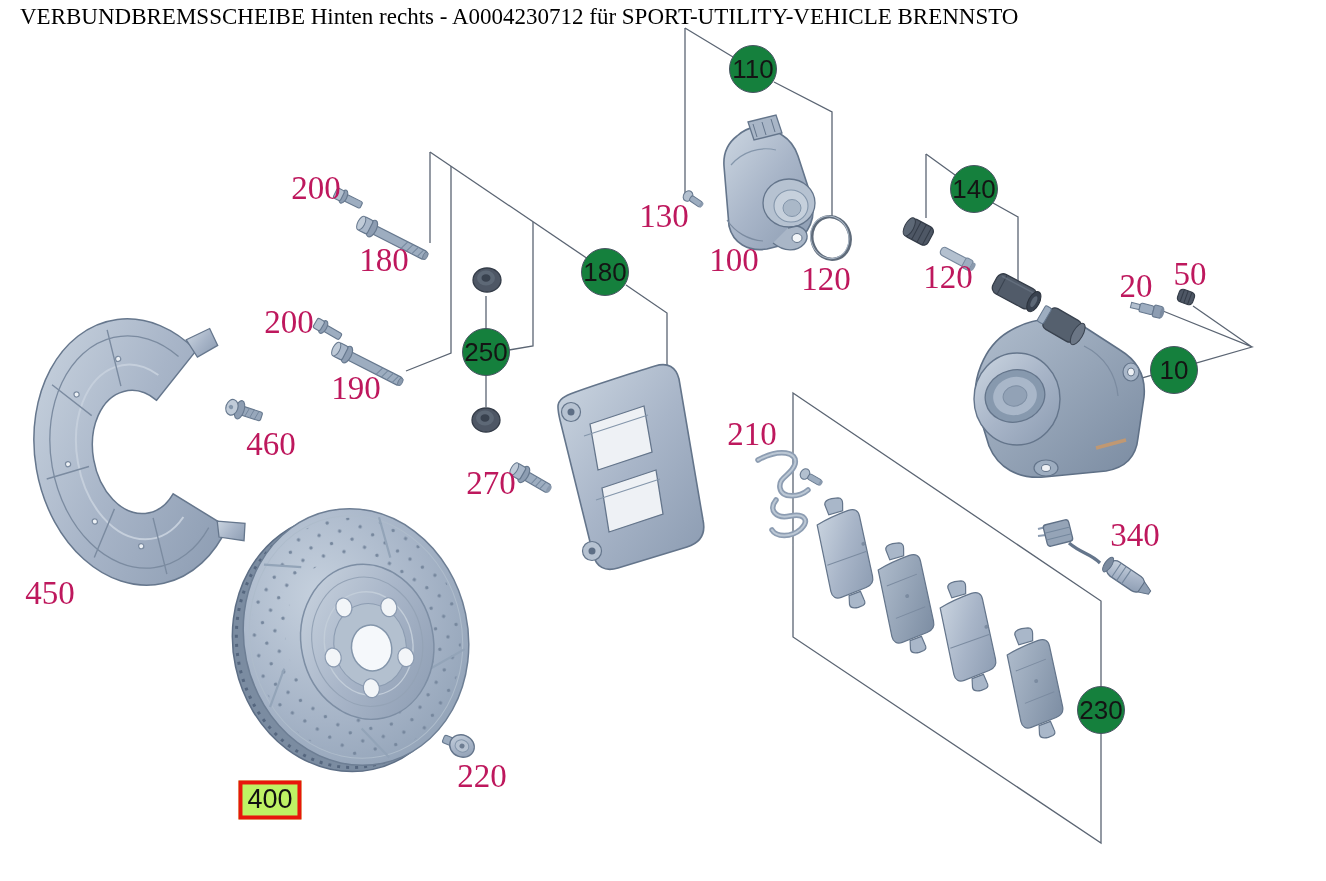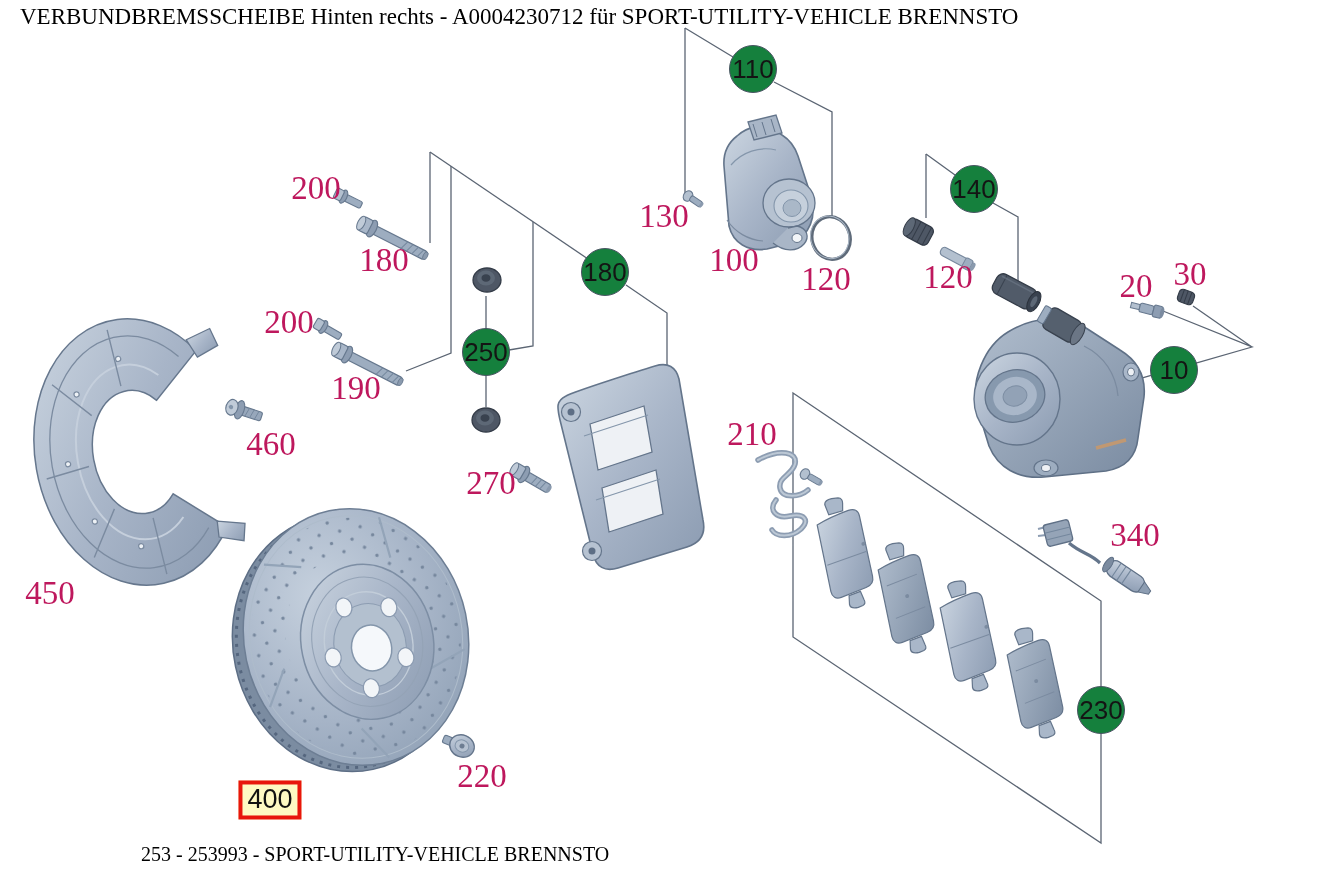--- a/index.html
+++ b/index.html
@@ -9,21 +9,21 @@
          font-size:23px;color:#000;white-space:nowrap;}
   .footer{position:absolute;left:141px;top:843px;font-family:"Liberation Serif",serif;
          font-size:20px;color:#000;white-space:nowrap;}
   .art{position:absolute;left:0;top:0;width:1326px;height:881px;}
   .plbl{position:absolute;transform:translate(-50%,-50%);font-size:33px;color:#be185d;
         white-space:nowrap;line-height:1;font-family:Liberation Serif, serif;}
   .ccall{position:absolute;width:48px;height:48px;transform:translate(-50%,-50%);
          border:1.6px solid #4a5563;border-radius:50%;background:#15803d;box-sizing:border-box;
          display:flex;align-items:center;justify-content:center;font-size:26px;color:#141414;}
   .refbox{position:absolute;left:270px;top:800px;transform:translate(-50%,-50%);
-          border:4px solid #e8160c;background:#fef9c3;padding:0 5px;font-size:27px;color:#111;
+          border:4px solid #e8160c;background:#bef264;padding:0 5px;font-size:27px;color:#111;
           line-height:1.15;}
 </style>
 </head>
 <body>
 
 <div class="stage">
 
 <svg class="art" viewBox="0 0 1326 881">
   <defs>
     <linearGradient id="gm" x1="0" y1="0" x2="1" y2="1">
@@ -293,36 +293,35 @@
     <g transform="translate(1128,578) rotate(34)">
       <rect x="-24" y="-8.5" width="42" height="17" rx="8" fill="url(#gm)" stroke="#5f7086" stroke-width="1.3"></rect>
       <path d="M-14,-8.5 L-14,8.5 M-8,-8.5 L-8,8.5 M-2,-8.5 L-2,8.5" stroke="#74879d" stroke-width="1.1"></path>
       <path d="M16,-6 L26,-2 L26,2 L16,6 Z" fill="#8d9db2" stroke="#5f7086" stroke-width="1"></path>
       <ellipse cx="-24" cy="0" rx="3.5" ry="8.5" fill="#7b8ba0" stroke="#5f7086" stroke-width="1"></ellipse>
     </g>
   </g>
 </svg>
 
 <div class="title">VERBUNDBREMSSCHEIBE Hinten rechts - A0004230712 für SPORT-UTILITY-VEHICLE BRENNSTO</div>
-<div class="footer">253 - 253993 - SPORT-UTILITY-VEHICLE BRENNSTO</div>
 
 <div class="plbl" style="left:316px;top:188px">200</div>
 <div class="plbl" style="left:384px;top:260px">180</div>
 <div class="plbl" style="left:289px;top:322px">200</div>
 <div class="plbl" style="left:356px;top:388px">190</div>
 <div class="plbl" style="left:271px;top:444px">460</div>
 <div class="plbl" style="left:50px;top:593px">450</div>
 <div class="plbl" style="left:491px;top:483px">270</div>
 <div class="plbl" style="left:752px;top:434px">210</div>
 <div class="plbl" style="left:664px;top:216px">130</div>
 <div class="plbl" style="left:734px;top:260px">100</div>
 <div class="plbl" style="left:826px;top:279px">120</div>
 <div class="plbl" style="left:948px;top:277px">120</div>
 <div class="plbl" style="left:1136px;top:286px">20</div>
-<div class="plbl" style="left:1190px;top:274px">30</div>
+<div class="plbl" style="left:1190px;top:274px">50</div>
 <div class="plbl" style="left:1135px;top:535px">340</div>
 <div class="plbl" style="left:482px;top:776px">220</div>
 
 <div class="ccall" style="left:753px;top:69px">110</div>
 <div class="ccall" style="left:605px;top:272px">180</div>
 <div class="ccall" style="left:486px;top:352px">250</div>
 <div class="ccall" style="left:974px;top:189px">140</div>
 <div class="ccall" style="left:1174px;top:370px">10</div>
 <div class="ccall" style="left:1101px;top:710px">230</div>
 

